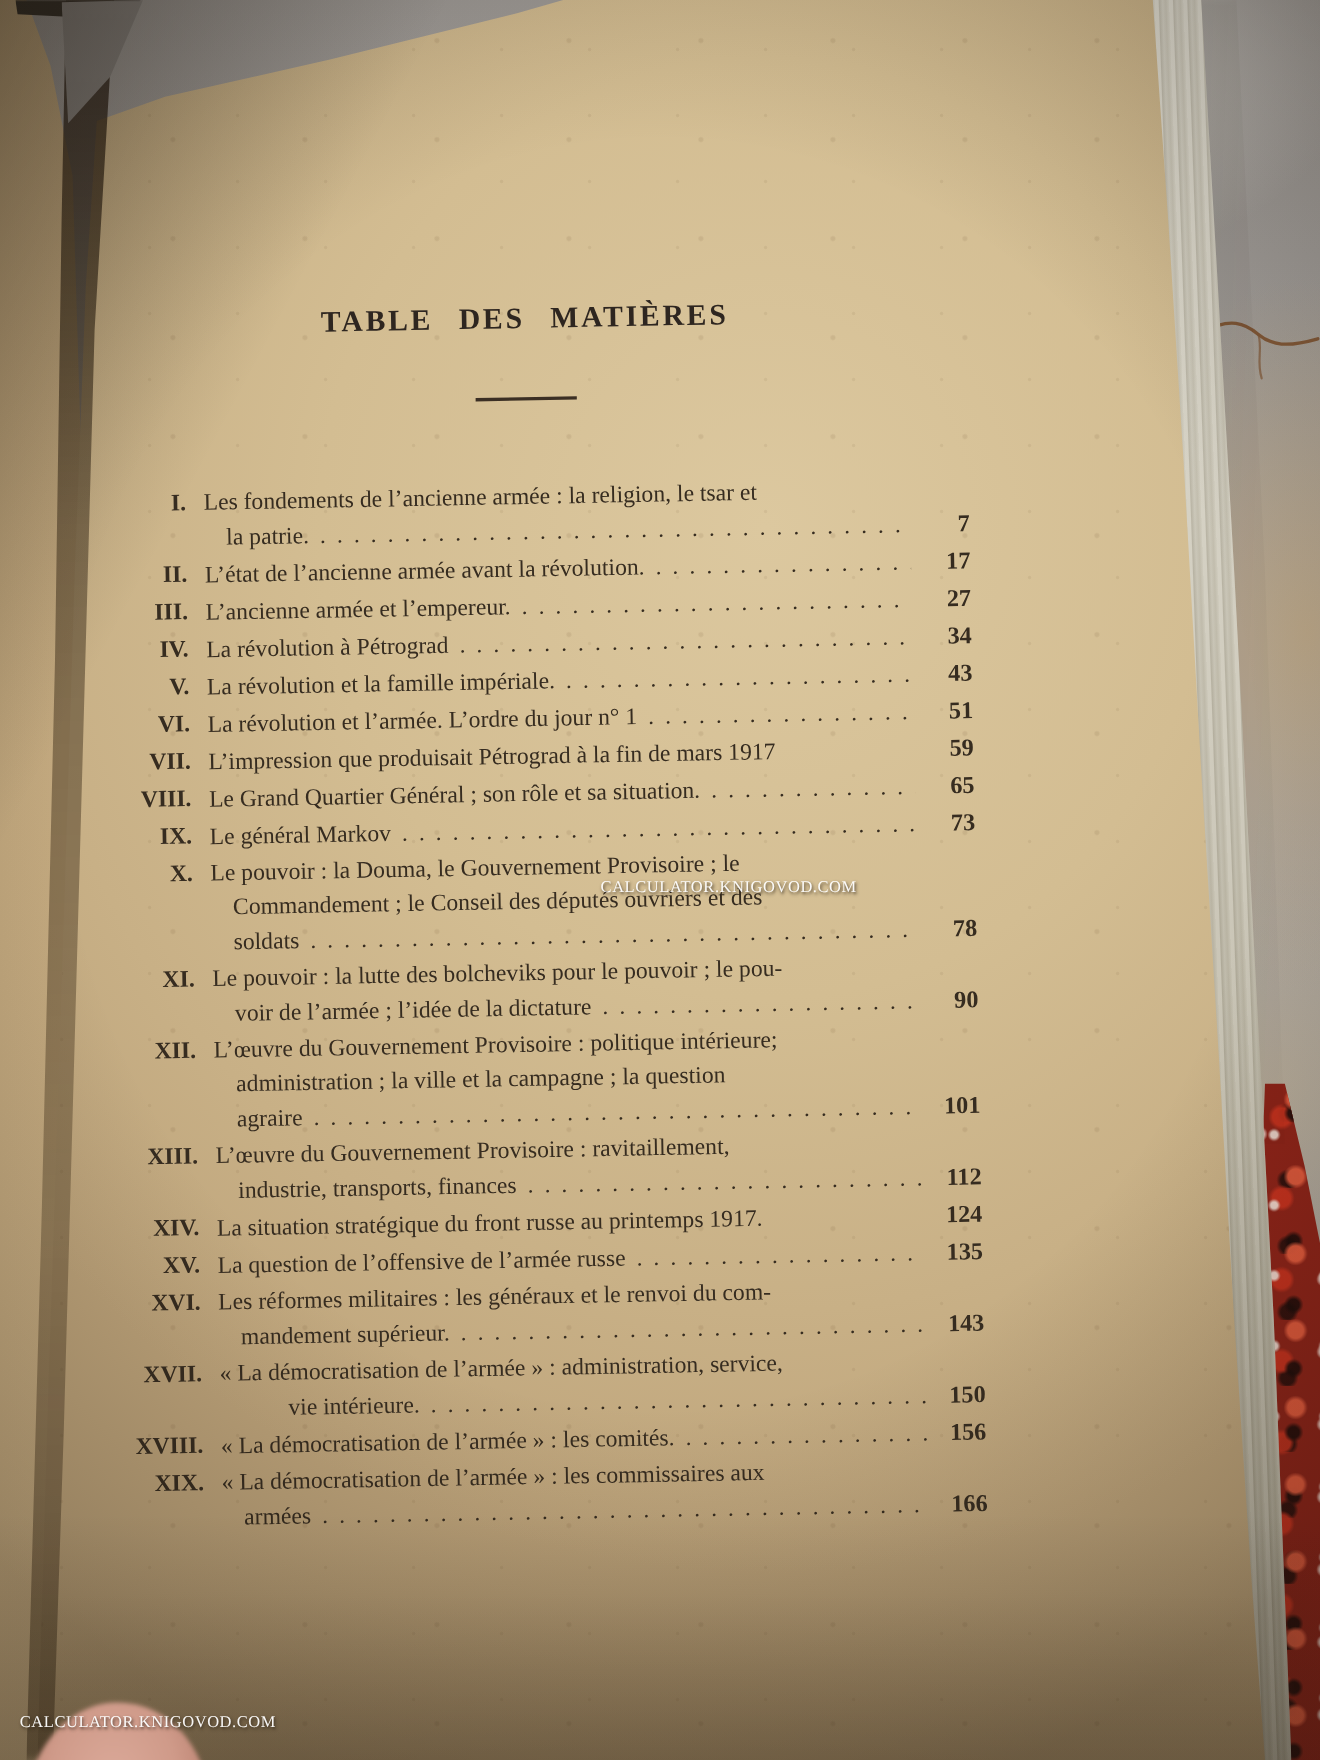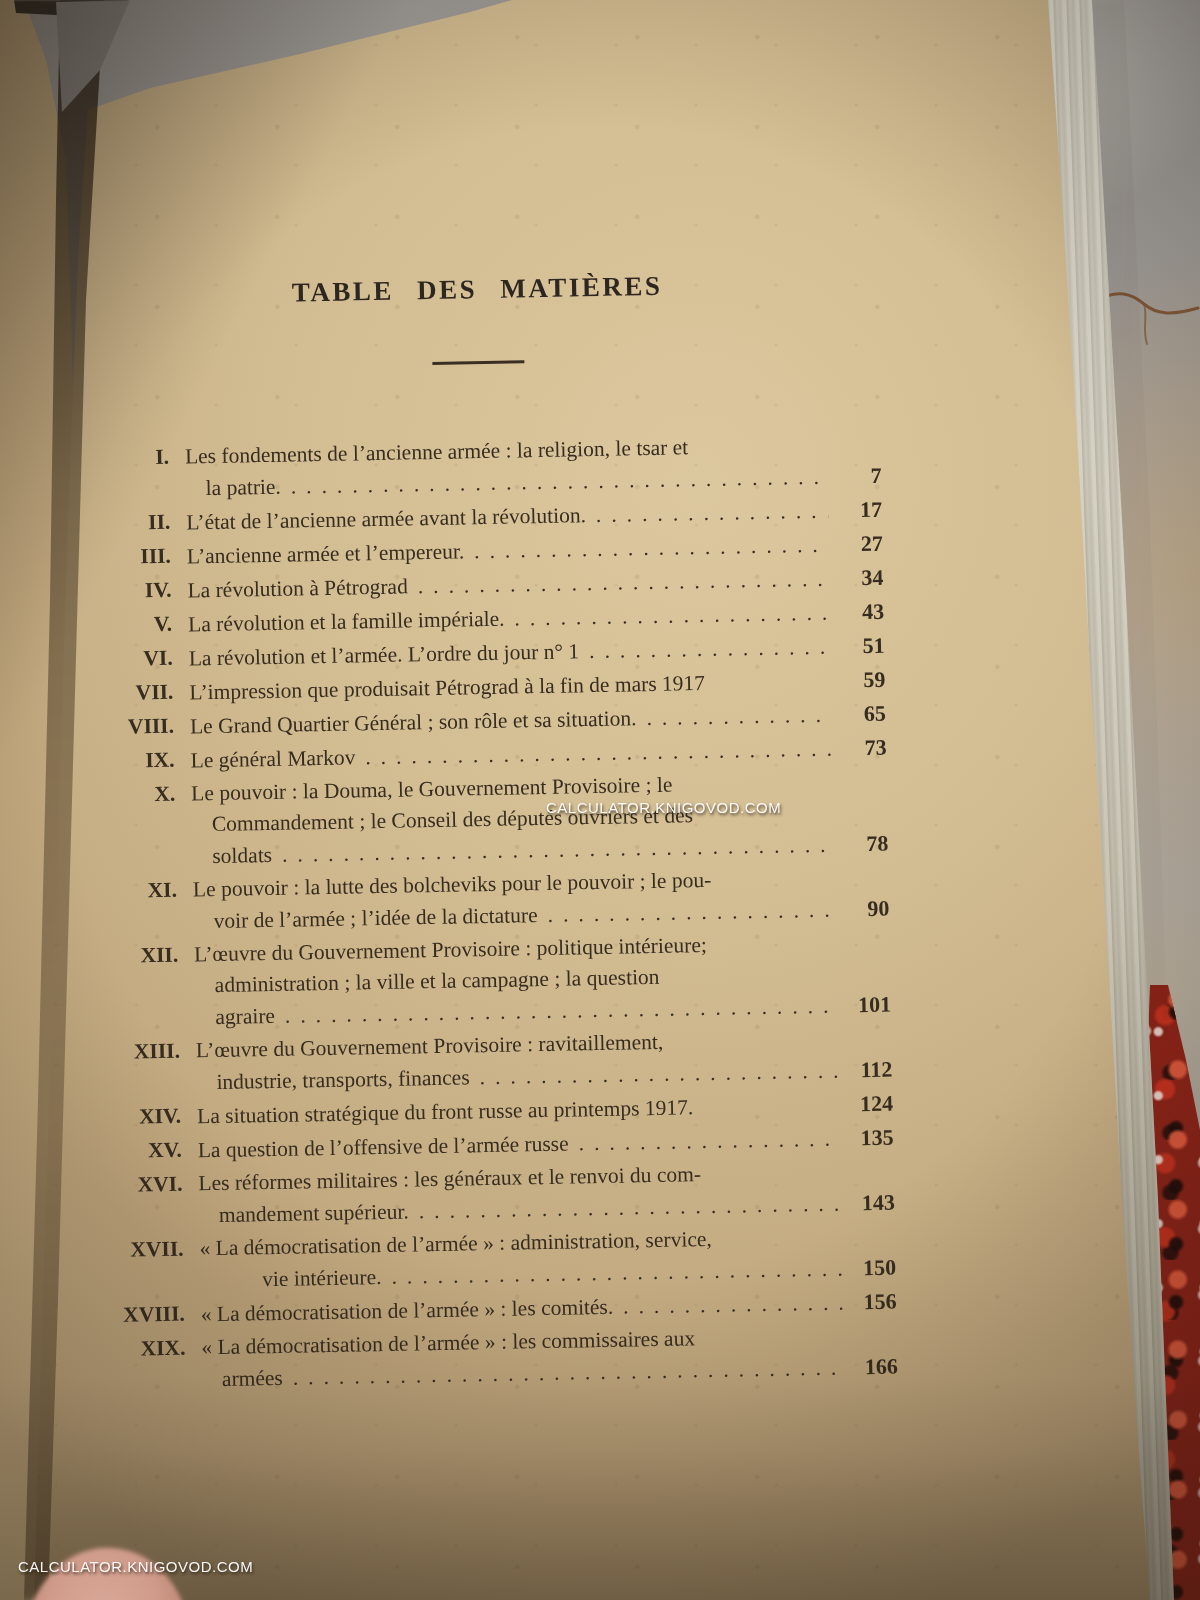--- a/index.html
+++ b/index.html
@@ -104,21 +104,21 @@
   
   .finger{
     position:absolute;left:22px;top:1548px;width:170px;height:210px;z-index:7;
     border-radius:48% 52% 50% 50%;
     background:radial-gradient(ellipse at 45% 38%, #dcab9b 0%, #cf9a89 45%, #b87f6e 75%, #a06a5c 100%);
     filter:blur(2px);
     transform:rotate(6deg);
   }
   .watermark{
     position:absolute;z-index:8;
-    font-family:Liberation Sans, sans-serif;
+    font-family:Liberation Serif, serif;
     font-size:15px;letter-spacing:.5px;color:rgba(255,255,255,.95);
     text-shadow:1px 2px 3px rgba(40,30,20,.85);
     white-space:nowrap;
   }
   .wm-mid{left:546px;top:799px;}
   .wm-bottom{left:18px;top:1558px;}
 </style>
 </head>
 <body>
 

